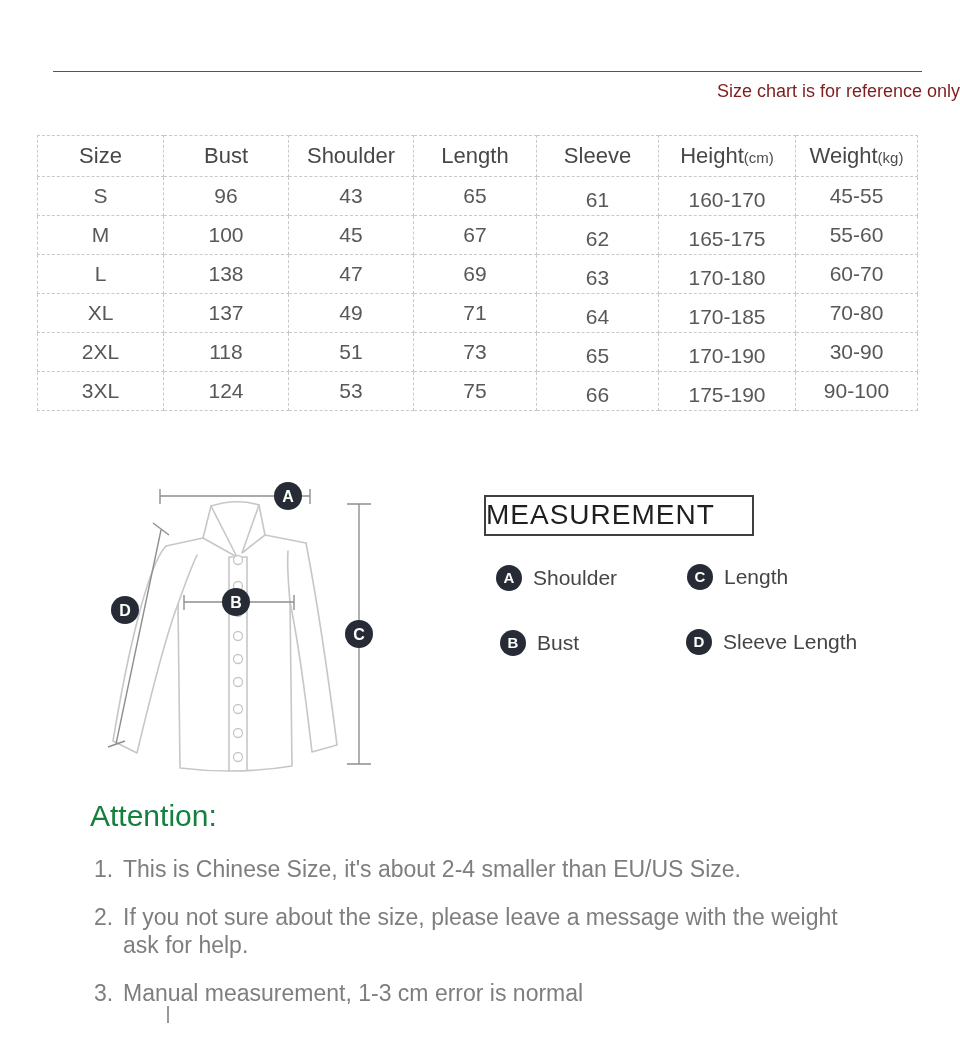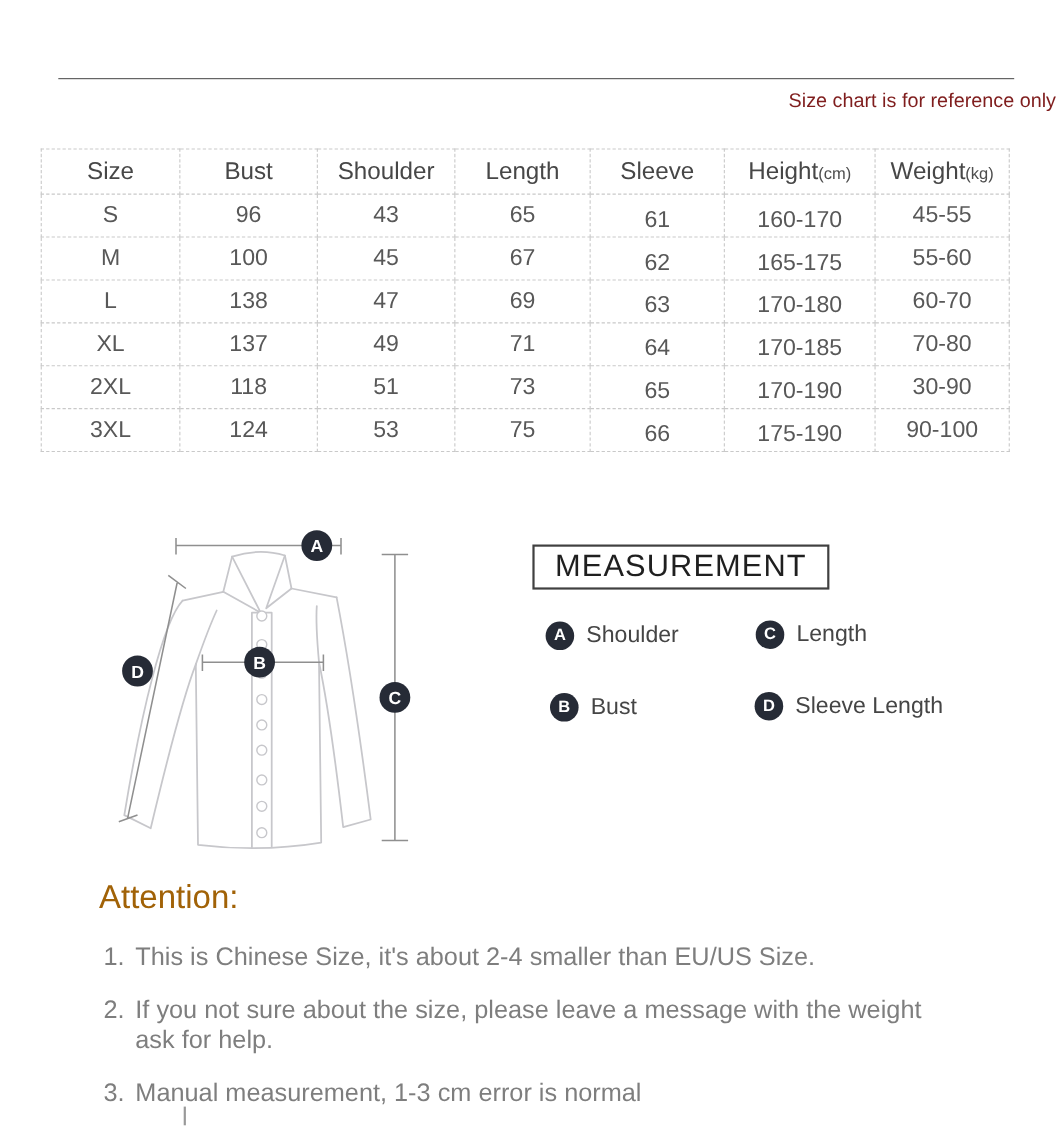--- a/index.html
+++ b/index.html
@@ -31,30 +31,30 @@
   .diagram { position:absolute; left:100px; top:480px; width:280px; height:300px; }
   .shirt path { stroke:#c7c7cb; fill:none; stroke-width:1.6;
                 stroke-linecap:round; stroke-linejoin:round; }
   .btns circle { stroke:#c7c7cb; fill:#fff; stroke-width:1.3; }
   .mline path { stroke:#8f8f8f; fill:none; stroke-width:1.4; }
   .mbadge circle { fill:#262b36; }
   .mbadge text { fill:#fff; font-family:"Liberation Sans","DejaVu Sans",sans-serif;
                  font-size:16px; font-weight:bold; text-anchor:middle; }
 
   .measure-box { position:absolute; left:484px; top:495px; width:270px; height:41px;
-                 border:2px solid #404040; box-sizing:border-box; text-align:center;
+                 border:2px solid #404040; box-sizing:border-box; 
                  line-height:36px; font-size:28px; letter-spacing:1px; color:#1f1f1f; }
   .legend-item { position:absolute; display:flex; align-items:center; }
   .badge { width:26px; height:26px; border-radius:50%; background:#262b36; color:#fff;
            font-size:15px; font-weight:bold; text-align:center; line-height:26px;
            flex:0 0 26px; }
   .legend-label { font-size:21px; color:#454545; margin-left:11px; white-space:nowrap; }
 
   
-  .attention-heading { position:absolute; left:90px; top:799px; font-size:30px; color:#a16207; }
+  .attention-heading { position:absolute; left:90px; top:799px; font-size:30px; color:#15803d; }
   .notes { position:absolute; left:94px; top:855px; width:782px; }
   .note { display:flex; font-size:23px; color:#7e7e7e; line-height:28px; margin-bottom:20px; }
   .note-num { flex:0 0 29px; width:29px; }
   .note-text { flex:1; }
   .caret { position:absolute; left:167px; top:1006px; width:2px; height:17px; background:#999; }
 </style>
 </head>
 <body>
 
 <div class="page">

